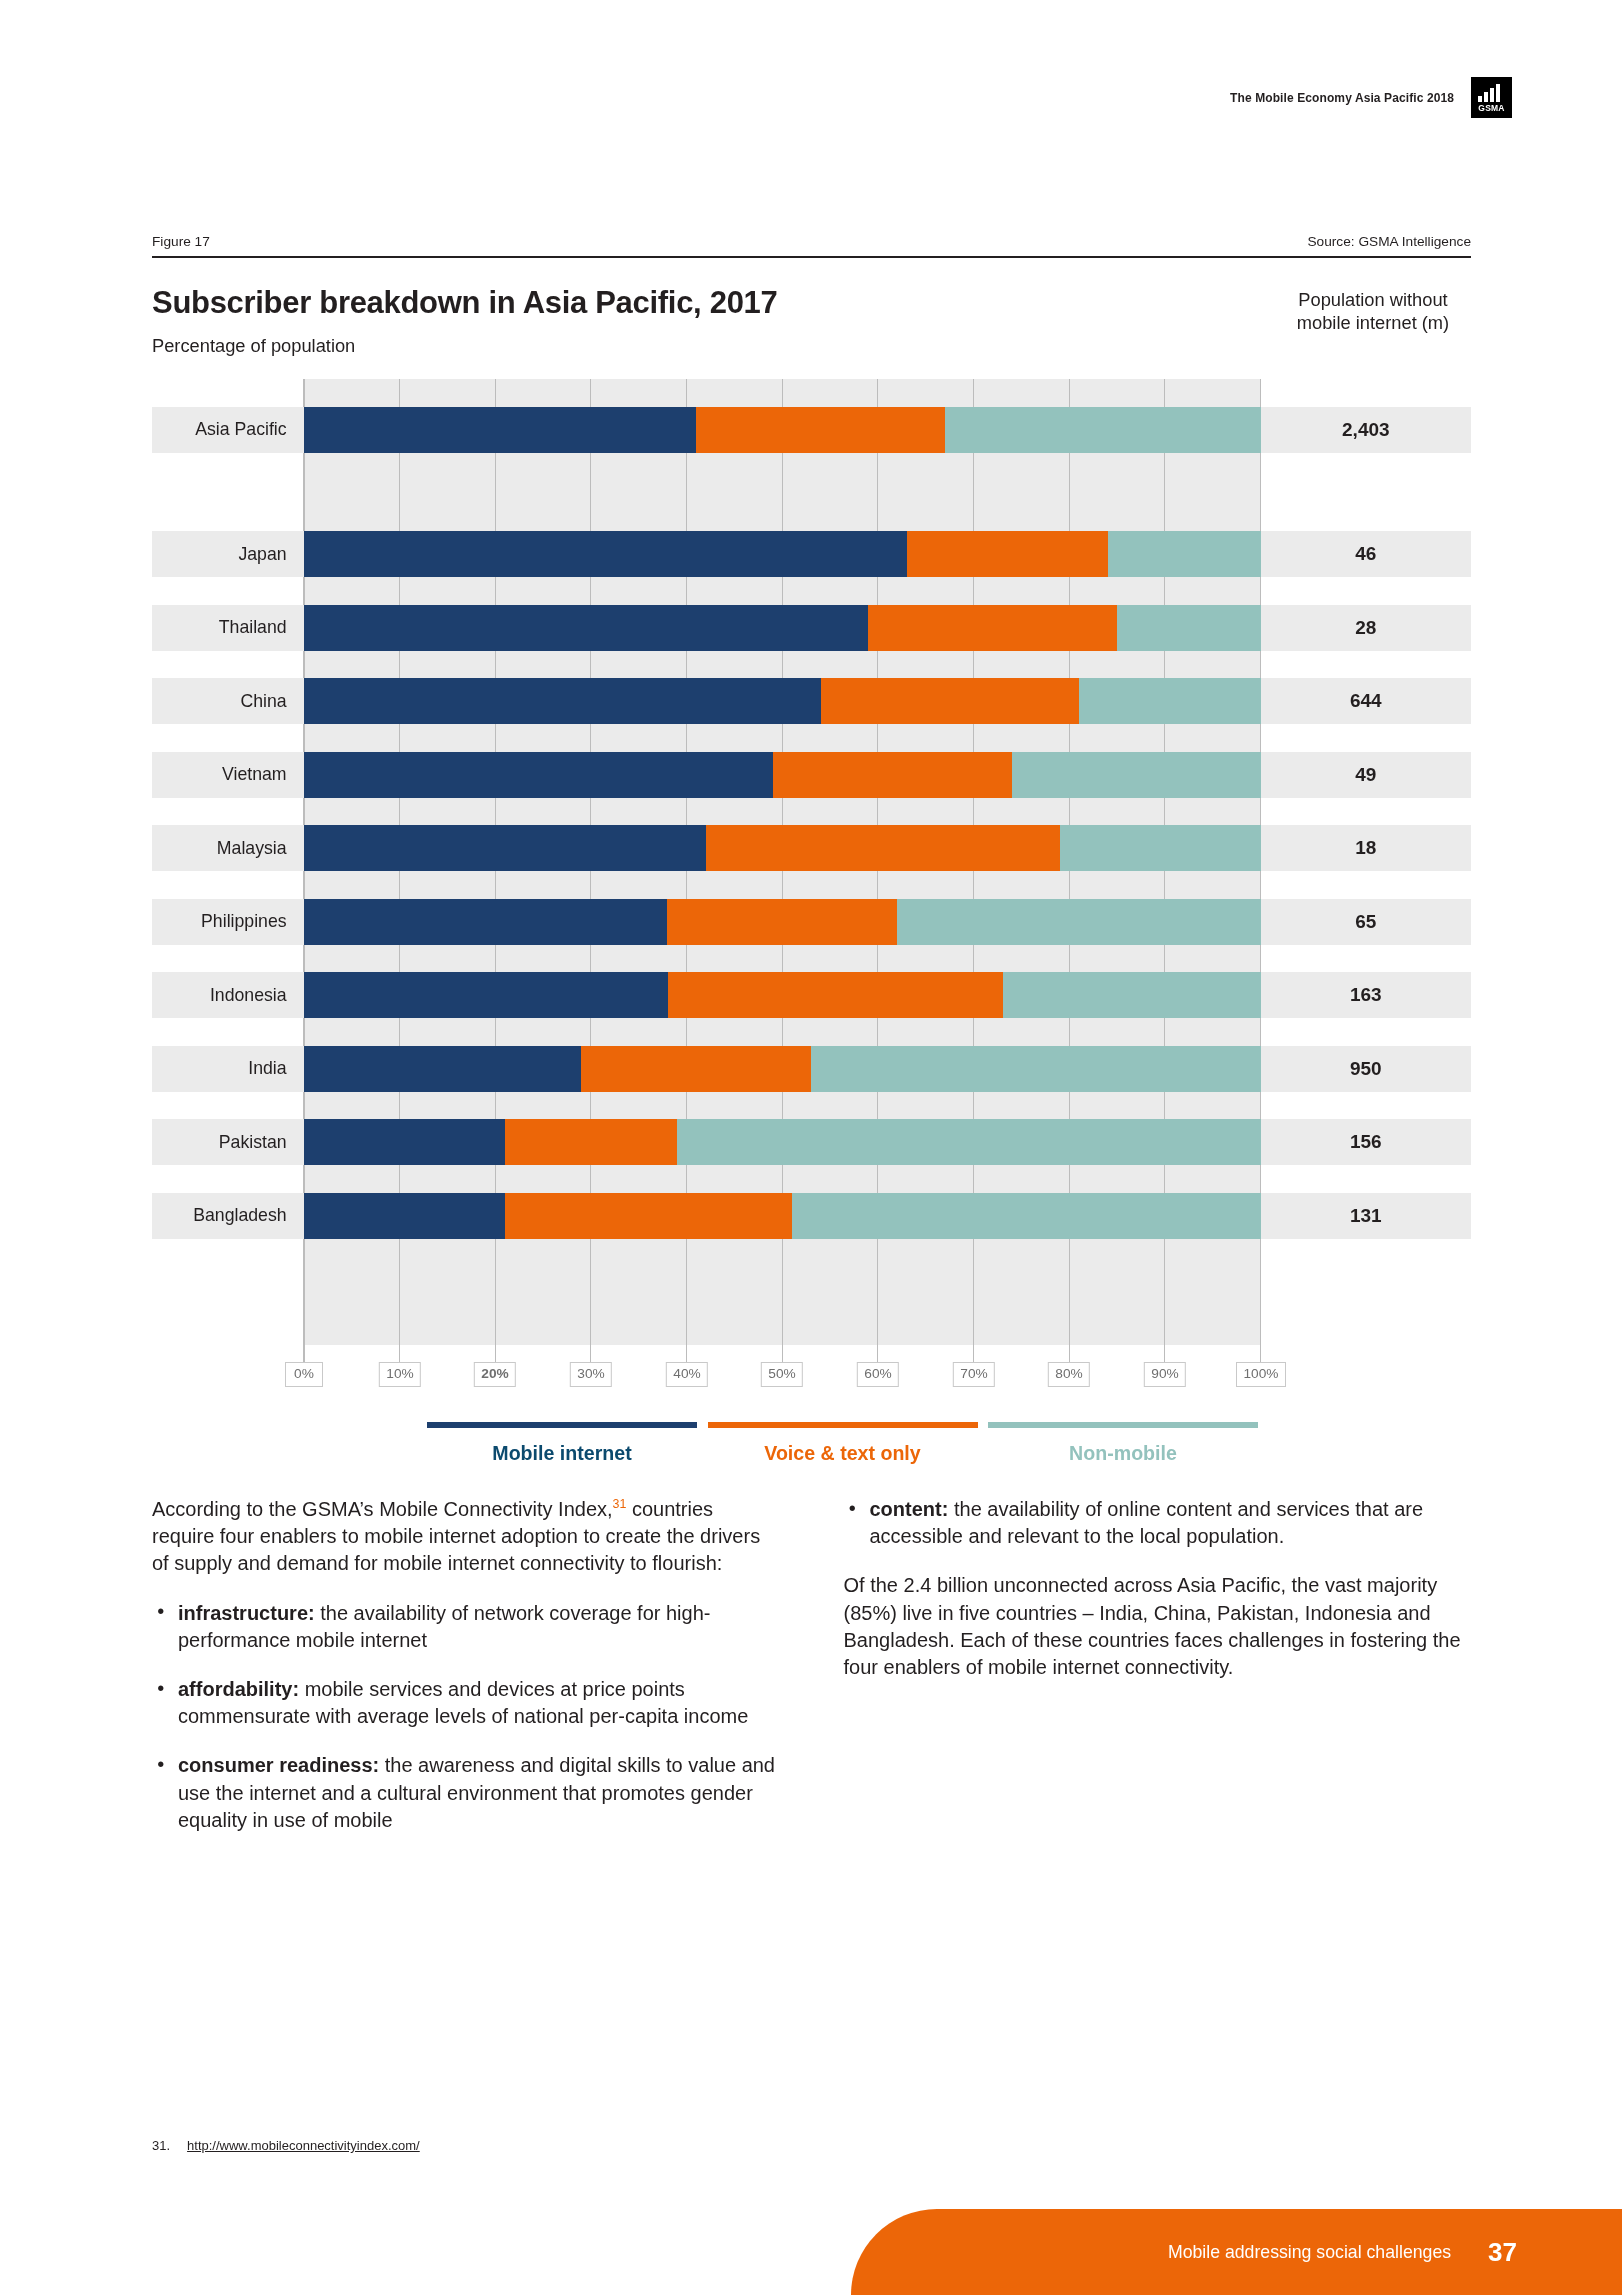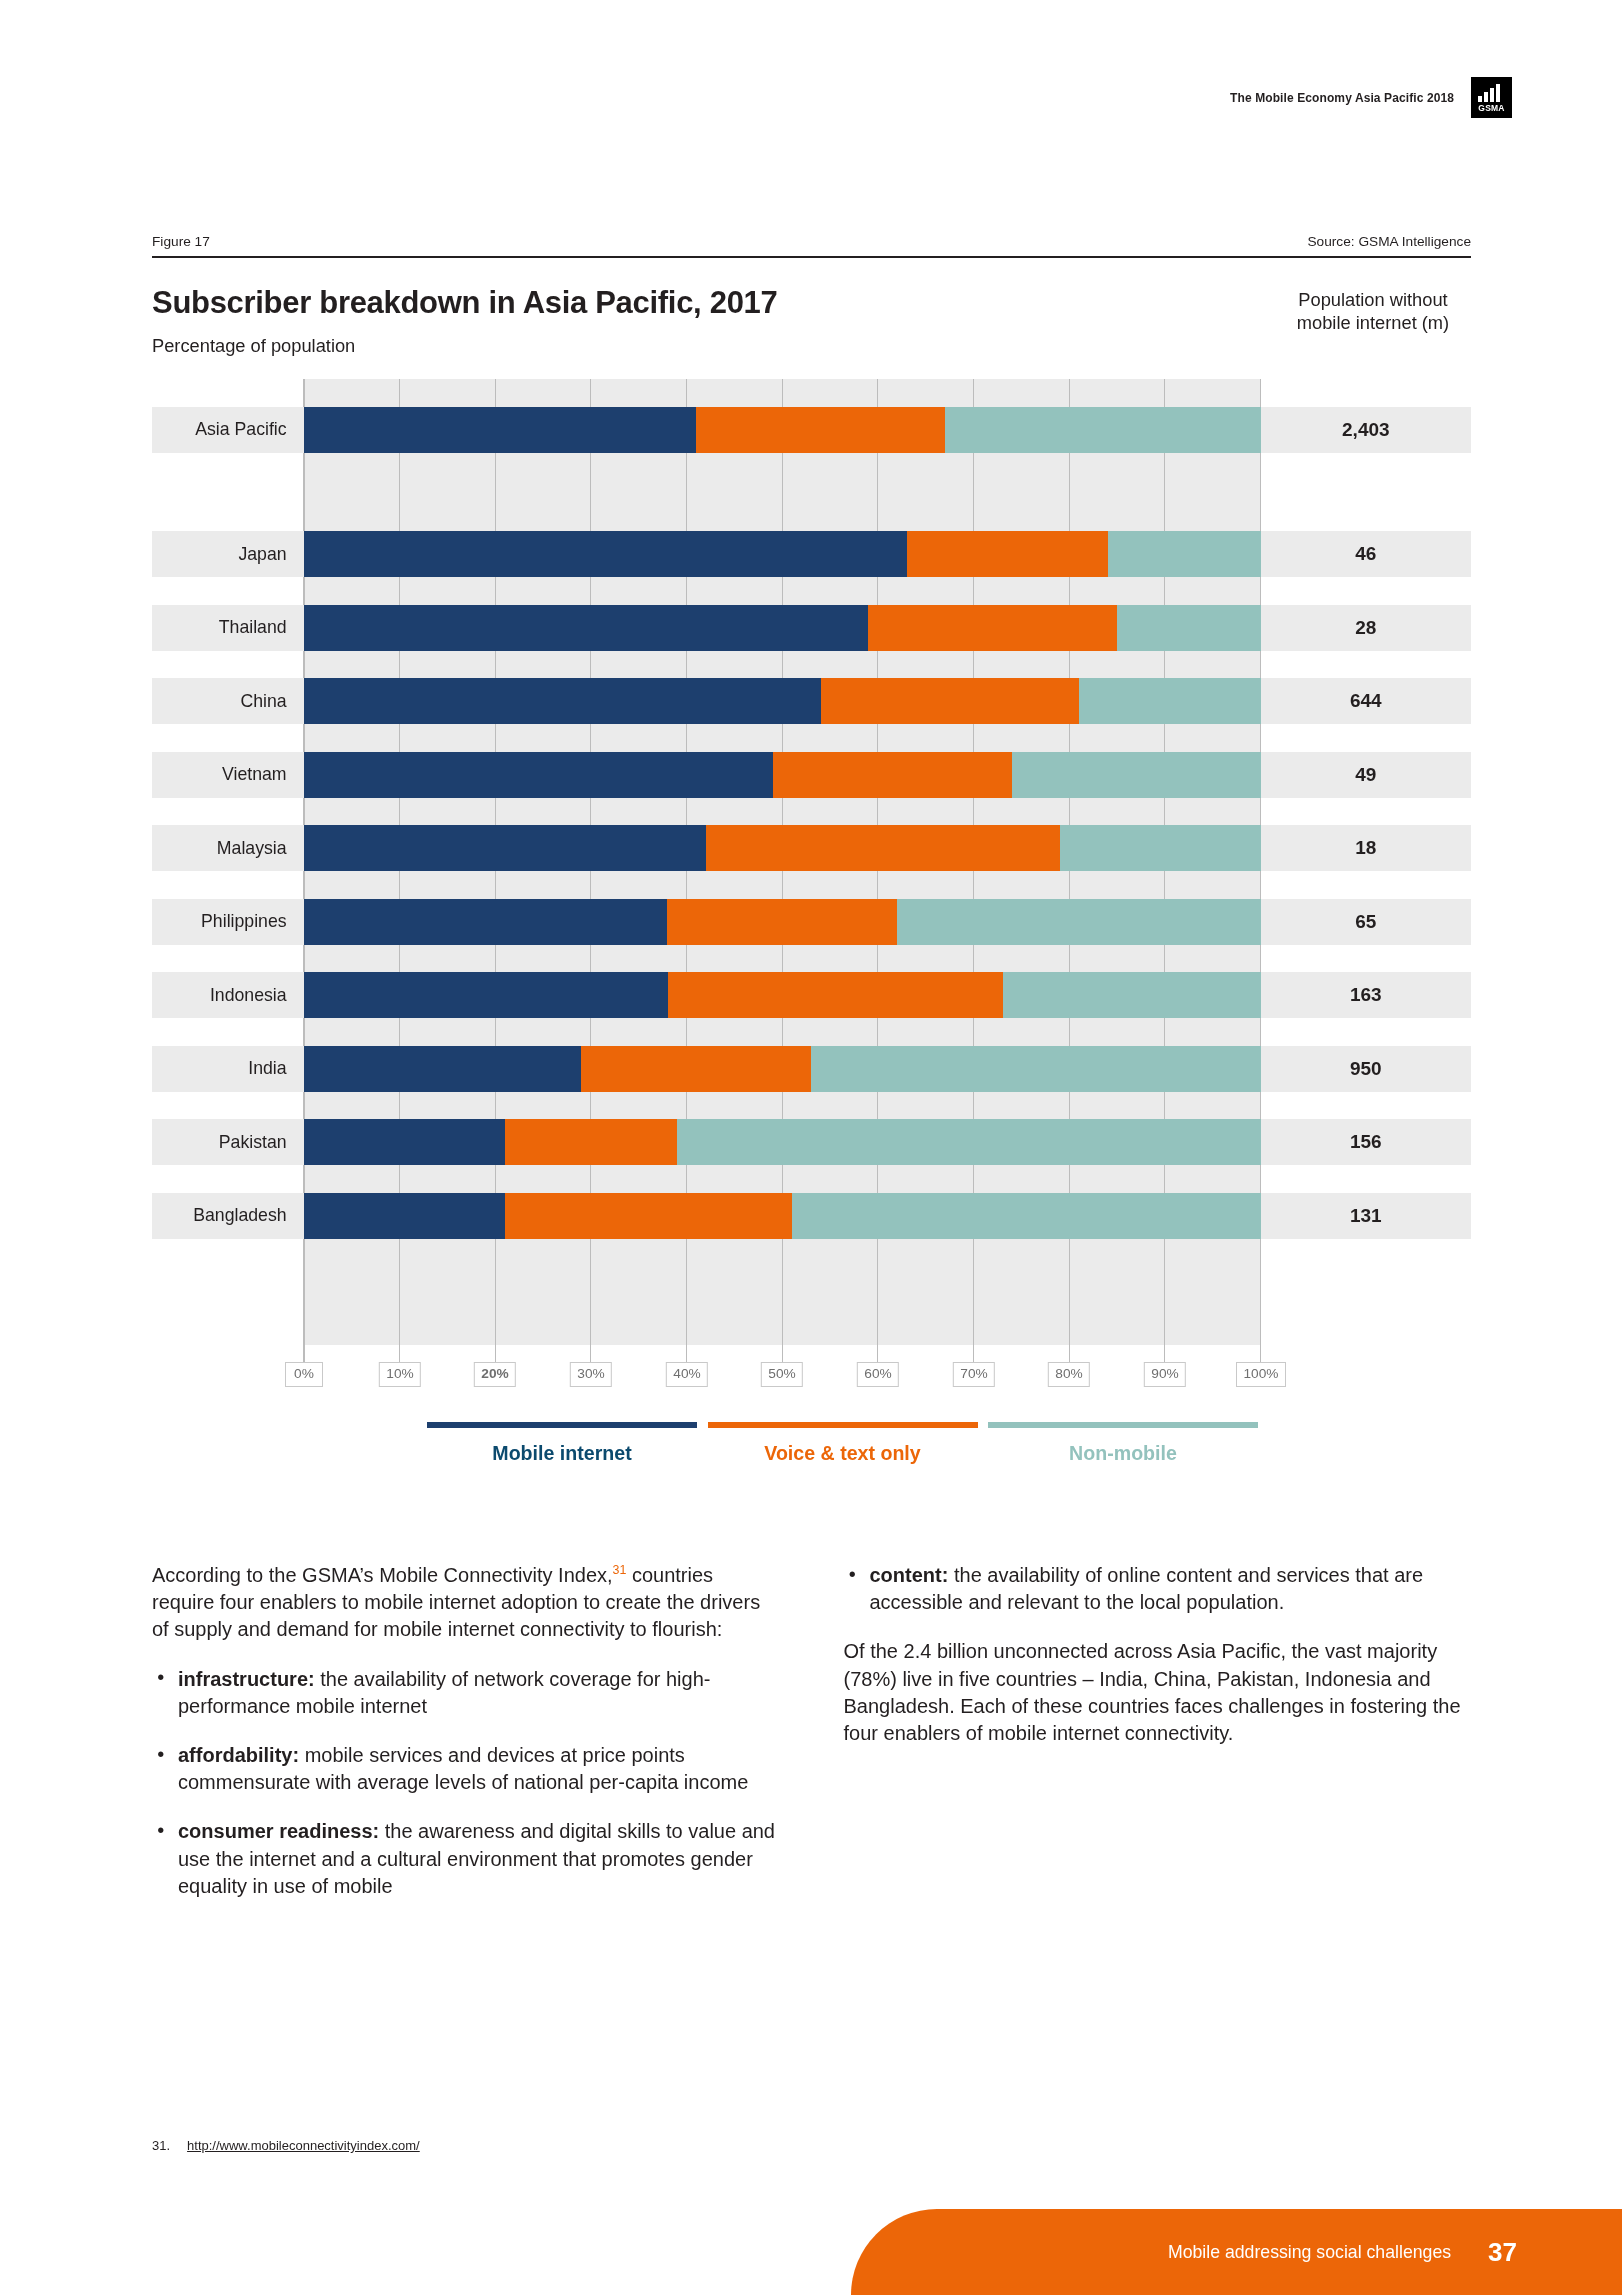--- a/index.html
+++ b/index.html
@@ -129,21 +129,21 @@
   }
   .legend-item.mi .legend-swatch { background: #1d3f6e; }
   .legend-item.mi .legend-label { color: #0c4a6e; }
   .legend-item.vt .legend-swatch { background: #ec6608; }
   .legend-item.vt .legend-label { color: #ec6608; }
   .legend-item.nm .legend-swatch { background: #93c2bd; }
   .legend-item.nm .legend-label { color: #93c2bd; }
 
   
   .body-copy {
-    position: absolute; left: 152px; top: 1562px; width: 1319px;
+    position: absolute; left: 152px; top: 1496px; width: 1319px;
     display: flex; gap: 64px;
   }
   .col { width: 628px; font-size: 20px; line-height: 1.36; color: #231f20; }
   .col p { margin-bottom: 22px; }
   .col p:last-child { margin-bottom: 0; }
   .sup { font-size: 12.4px; color: #ec6608; vertical-align: super; }
   ul.bullets { list-style: none; }
   ul.bullets li {
     position: relative; padding-left: 26px; margin-bottom: 22px;
   }
@@ -389,21 +389,21 @@
     <ul class="bullets" id="left-bullets">
         <li><span class="lead">infrastructure:</span><span> the availability of network coverage for high-performance mobile internet</span></li>
         <li><span class="lead">affordability:</span><span> mobile services and devices at price points commensurate with average levels of national per-capita income</span></li>
         <li><span class="lead">consumer readiness:</span><span> the awareness and digital skills to value and use the internet and a cultural environment that promotes gender equality in use of mobile</span></li>
       </ul>
   </div>
   <div class="col">
     <ul class="bullets" id="right-bullets">
         <li><span class="lead">content:</span><span> the availability of online content and services that are accessible and relevant to the local population.</span></li>
       </ul>
-    <p style="margin-top:22px">Of the 2.4 billion unconnected across Asia Pacific, the vast majority (78%) live in five countries – India, China, Pakistan, Indonesia and Bangladesh. Each of these countries faces challenges in fostering the four enablers of mobile internet connectivity.</p>
+    <p style="margin-top:22px">Of the 2.4 billion unconnected across Asia Pacific, the vast majority (85%) live in five countries – India, China, Pakistan, Indonesia and Bangladesh. Each of these countries faces challenges in fostering the four enablers of mobile internet connectivity.</p>
   </div>
 </div>
 
 <div class="footnote">
   <span>31.</span>
   <span class="url">http://www.mobileconnectivityindex.com/</span>
 </div>
 
 <div class="page-footer">
   <span class="footer-text">Mobile addressing social challenges</span>

